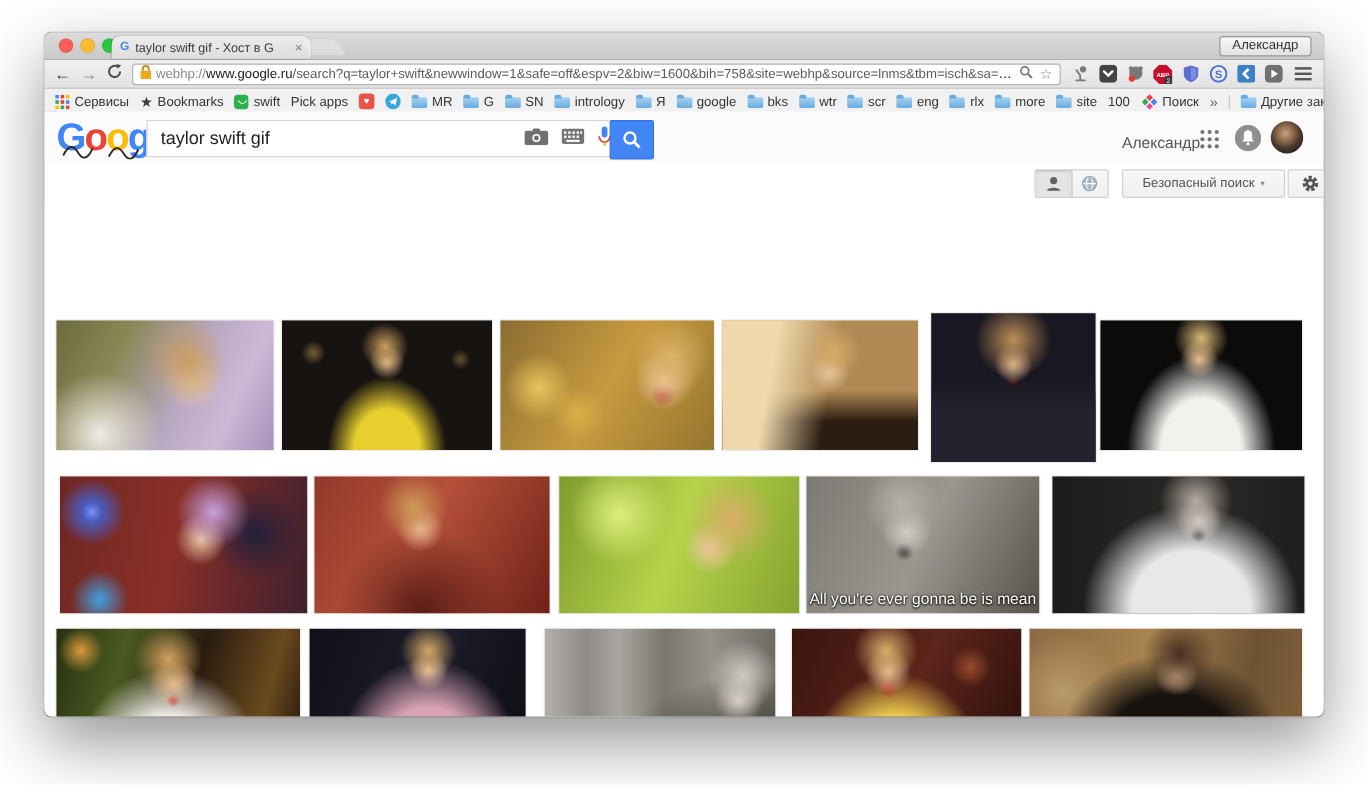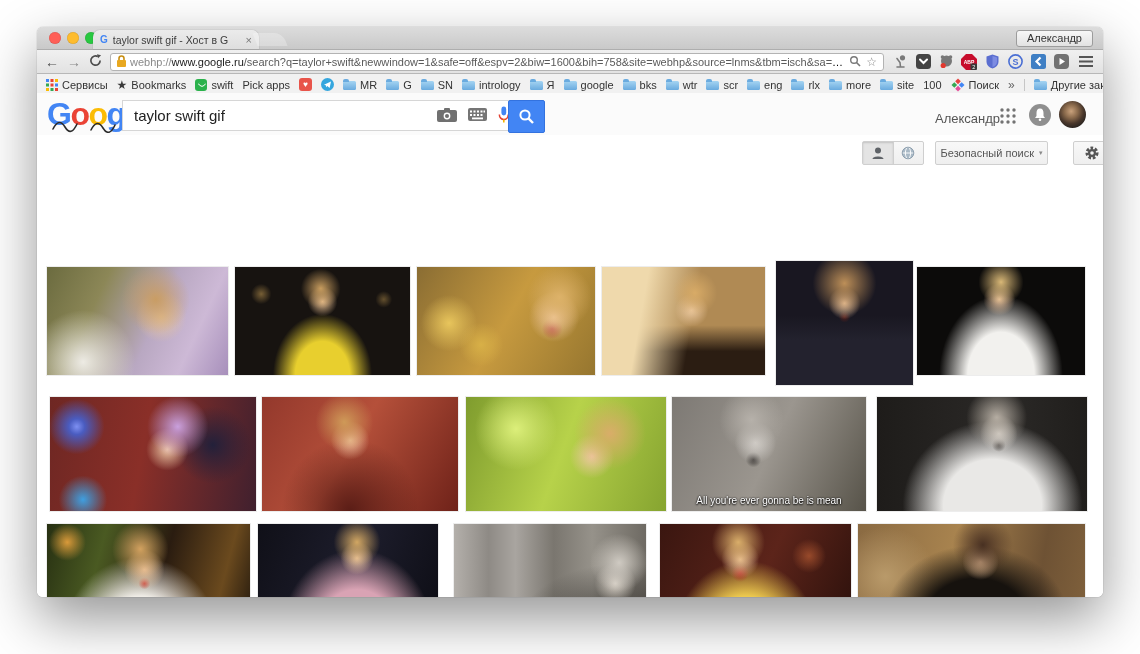--- a/index.html
+++ b/index.html
@@ -71,26 +71,26 @@
        display:flex;align-items:flex-end;padding-left:91px;gap:26px;font-size:13px;color:#777;}
   .nav-tab{padding-bottom:10px;border-bottom:3px solid transparent;line-height:1;}
   .nav-tab.active{color:#4285f4;border-bottom-color:#4285f4;}
   .nav-tab .caret{font-size:8px;color:#999;}
   .ctl{position:absolute;top:48px;height:24px;box-sizing:border-box;display:flex;align-items:center;justify-content:center;
        border:1px solid #cfcfcf;border-radius:2px;background:linear-gradient(#f8f8f8,#efefef);font-size:11px;color:#555;}
   .seg{left:825px;width:62px;padding:0;}
   .seg .half{flex:1;height:100%;display:flex;align-items:center;justify-content:center;}
   .seg .half.pressed{background:#e4e4e4;box-shadow:inset 0 1px 2px rgba(0,0,0,.15);}
   .seg .half + .half{border-left:1px solid #cfcfcf;}
-  .safe{left:898px;width:113px;gap:5px;}
+  .safe{left:898px;width:136px;gap:5px;}
   .gearbtn{left:1036px;width:38px;}
   
   .tiles{position:absolute;top:77px;left:0;right:0;bottom:0;background:#fff;}
   .tile{position:absolute;box-shadow:0 0 0 1px rgba(0,0,0,.07);}
-  .tile .cap{position:absolute;left:0;right:0;bottom:5px;text-align:center;font-size:10px;color:#fff;
+  .tile .cap{position:absolute;left:0;right:0;bottom:5px;text-align:center;font-size:13px;color:#fff;
        text-shadow:0 1px 2px #000,0 0 2px #000;}
 </style>
 </head>
 <body>
 
 <div class="stage">
   <div class="window">
 
     <div class="tabstrip">
       <div class="lights">

